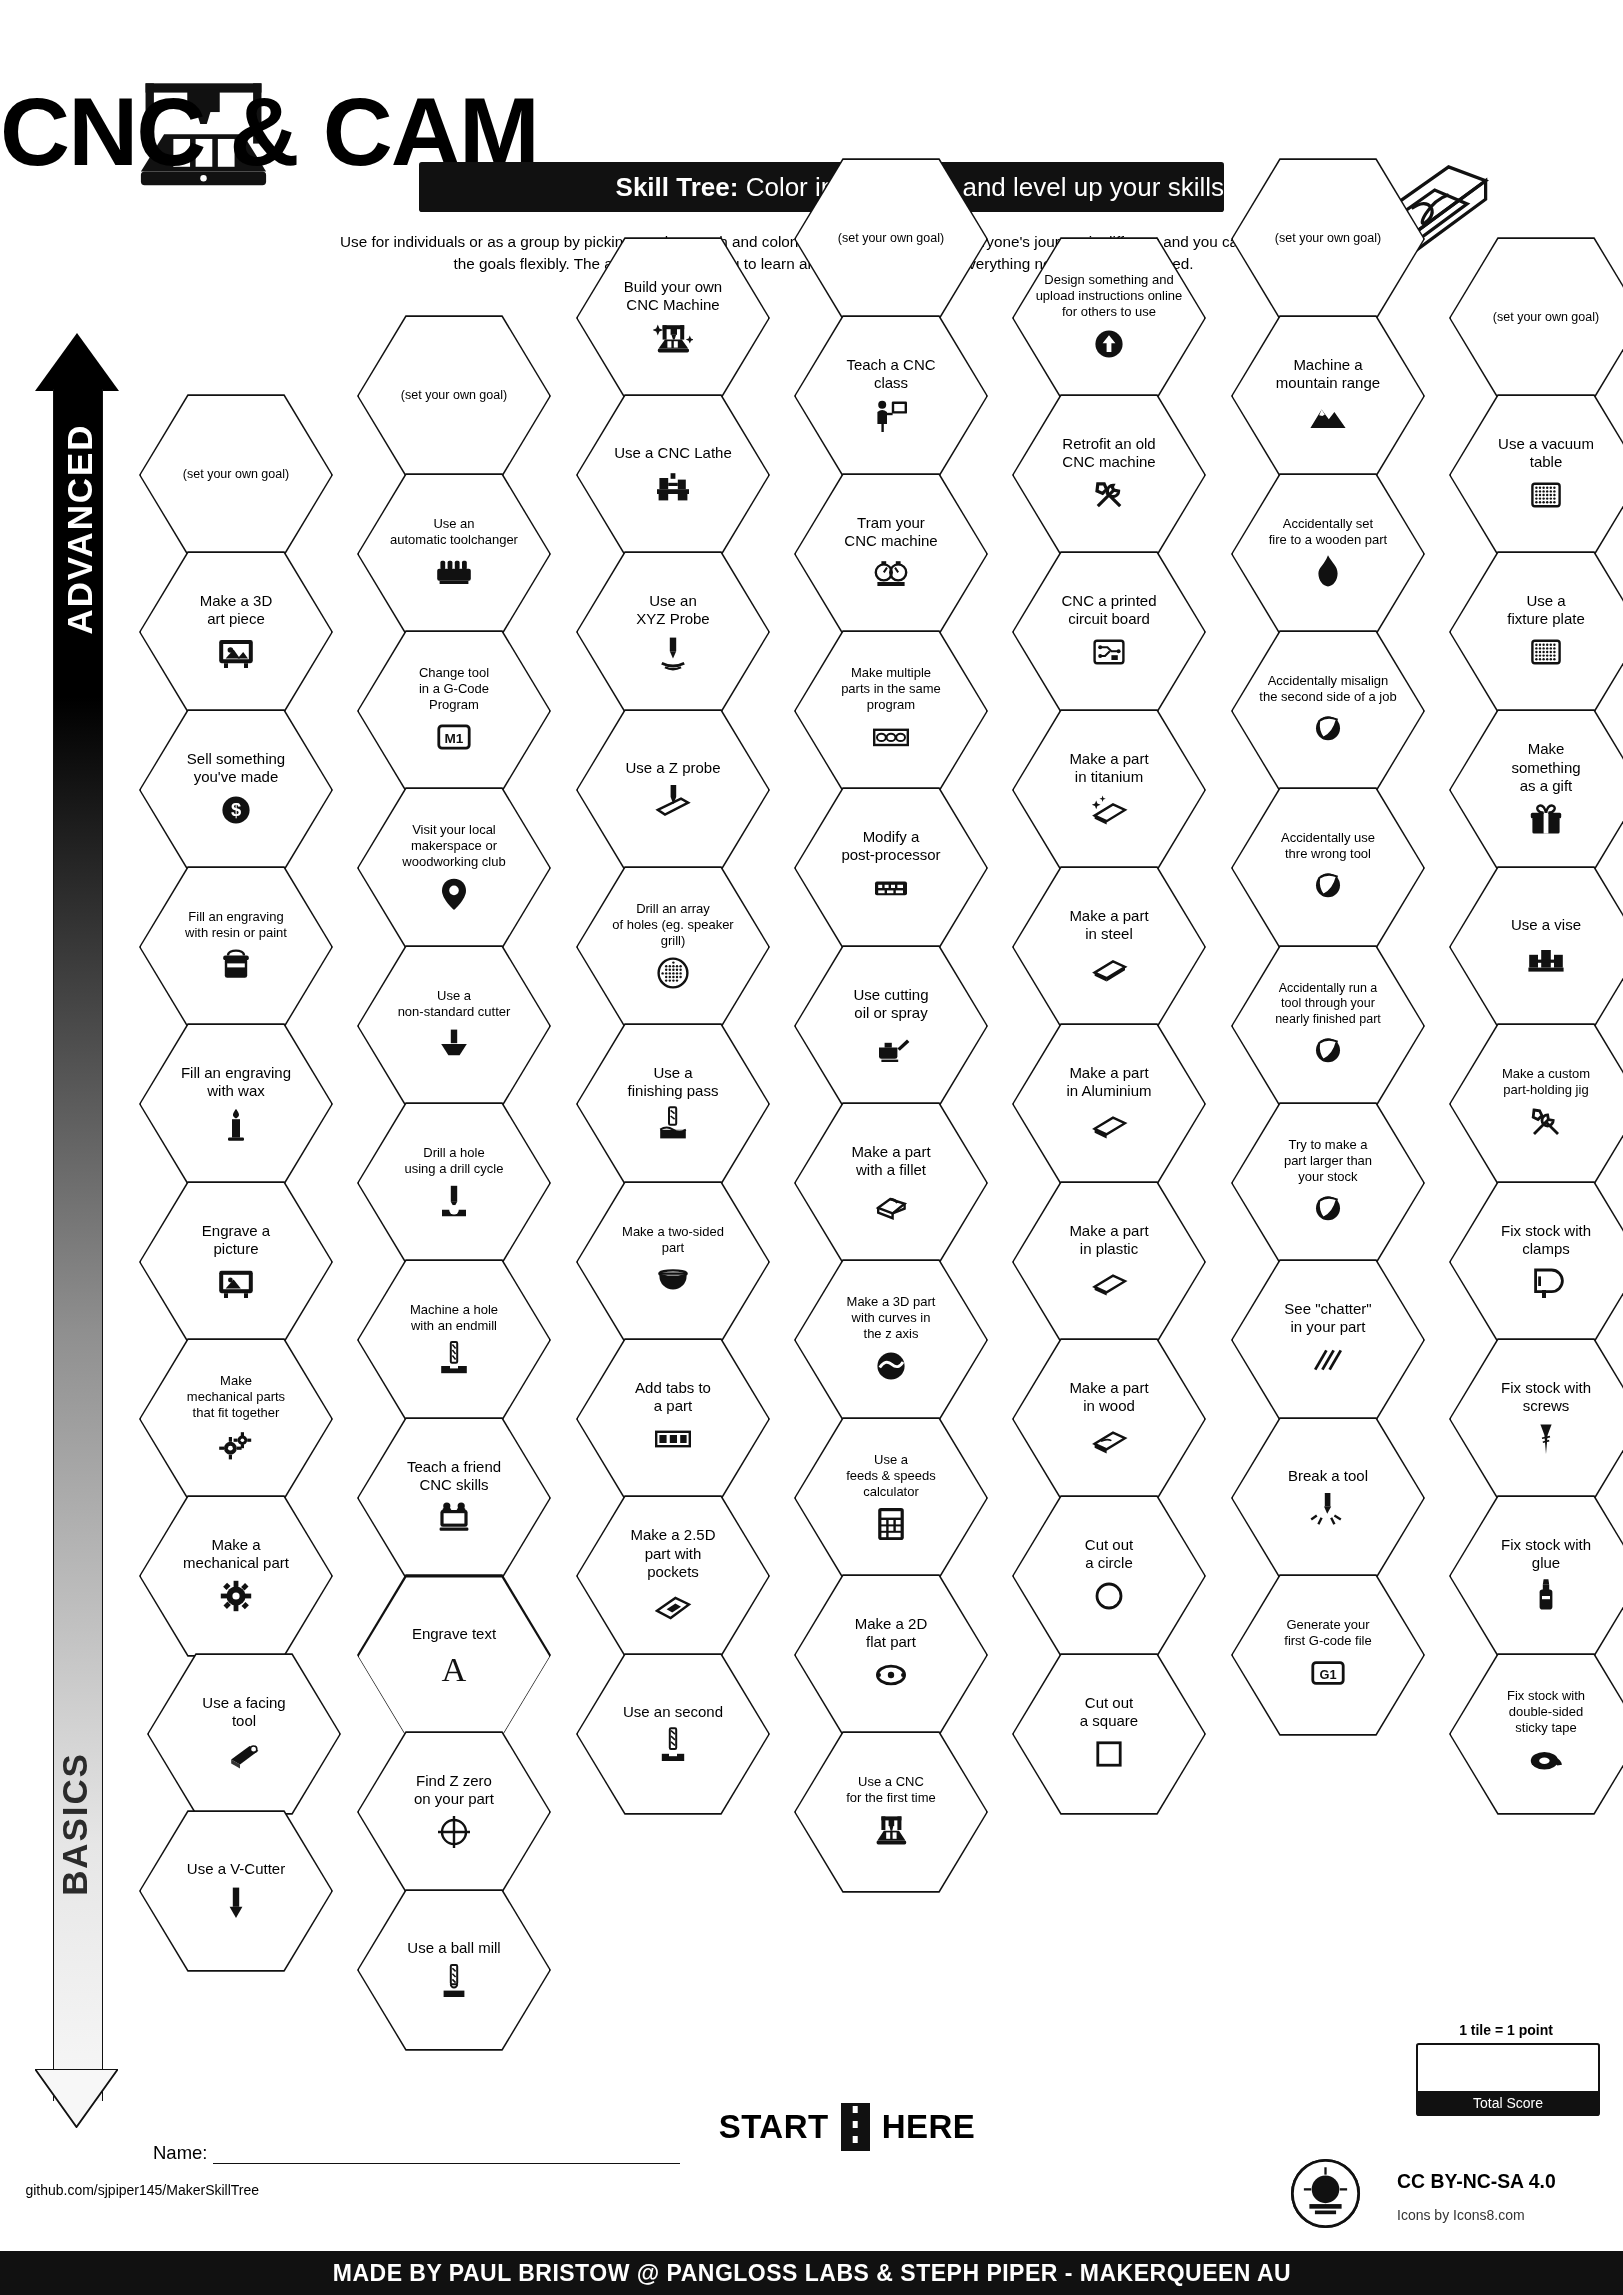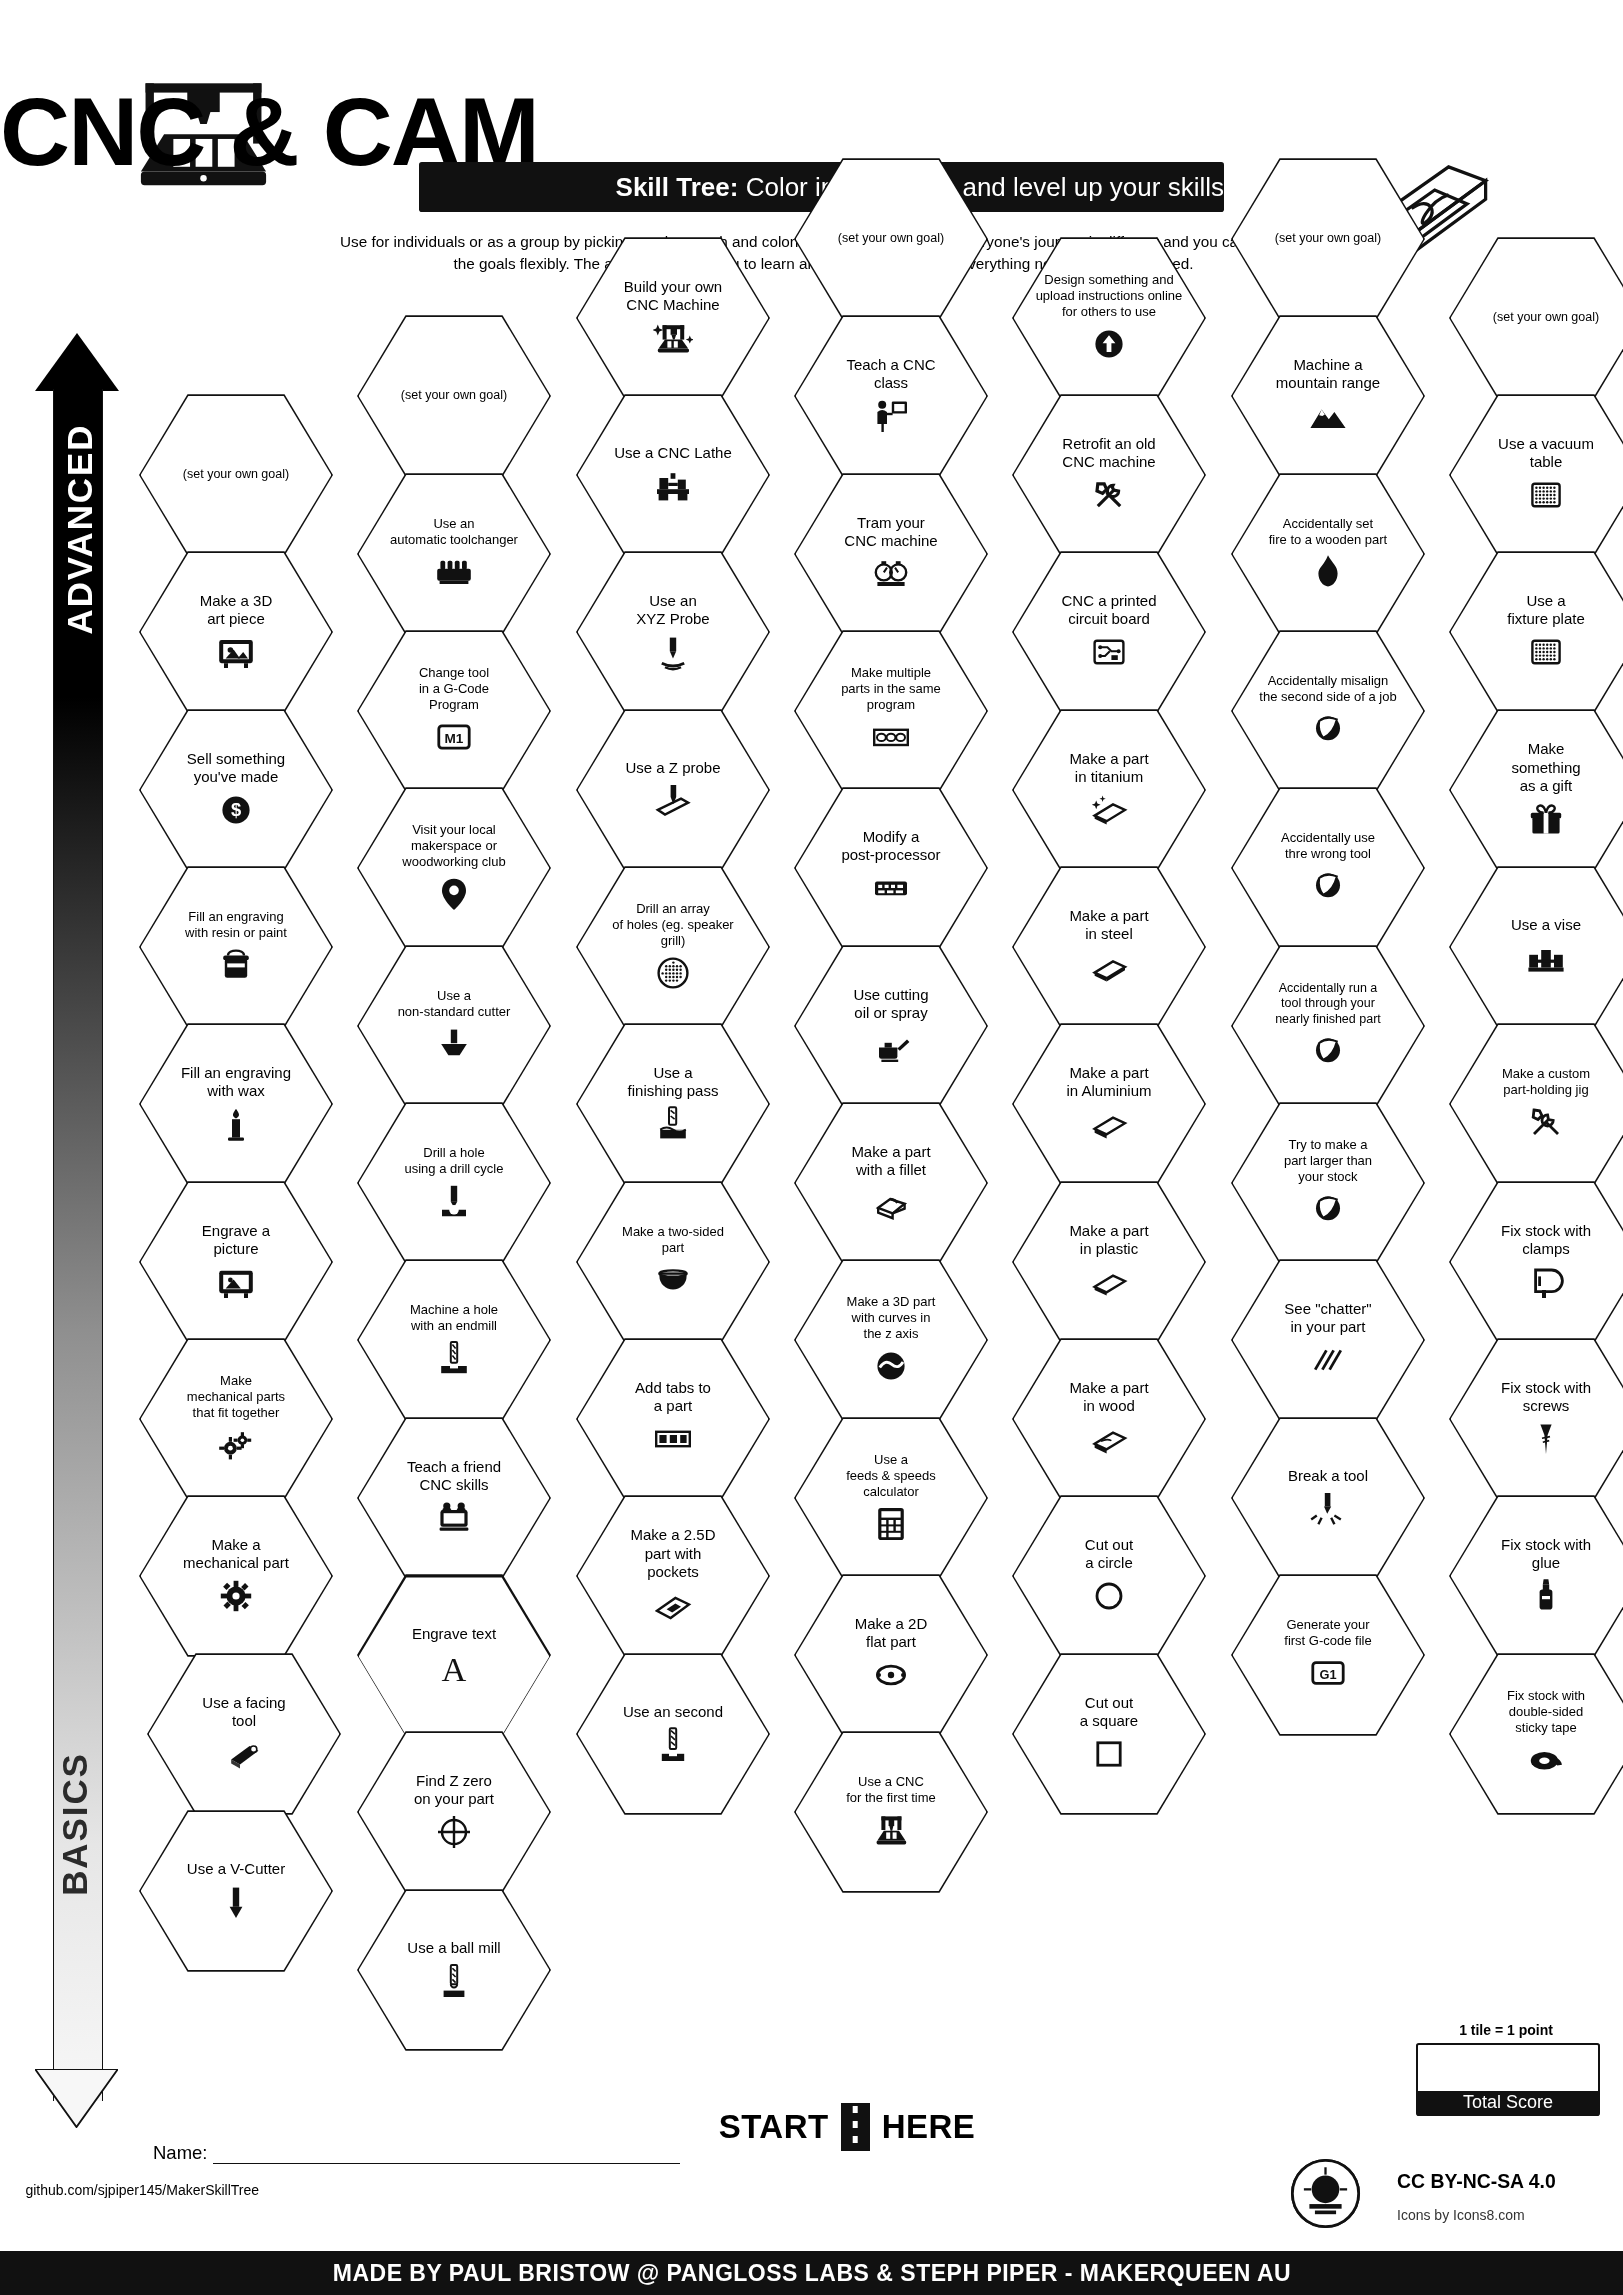--- a/index.html
+++ b/index.html
@@ -43,21 +43,21 @@
   .hex-icon svg{display:block;}
 
   
   .start-here{position:absolute;left:676px;top:2101px;width:342px;height:51px;display:flex;align-items:center;justify-content:center;gap:12px;}
   .start-here .w{font-size:33px;font-weight:bold;letter-spacing:0.5px;}
   .road{width:29px;height:48px;background:#111;position:relative;}
   .road:before{content:"";position:absolute;left:50%;top:3.7px;transform:translateX(-50%);width:4.6px;height:41px;
     background:repeating-linear-gradient(to bottom,#fff 0 7.4px,transparent 7.4px 15px);}
 
   .score{position:absolute;left:1416px;top:2043px;width:180px;height:69px;border:2.3px solid #111;border-radius:2.8px;background:#fff;}
-  .score-bar{position:absolute;left:0;bottom:0;width:100%;height:23px;background:#111;color:#fff;font-size:18px;display:flex;align-items:center;justify-content:center;}
+  .score-bar{position:absolute;left:0;bottom:0;width:100%;height:23px;background:#111;color:#fff;font-size:14px;display:flex;align-items:center;justify-content:center;}
   .tile-note{position:absolute;left:1416px;top:2022px;width:180px;text-align:center;font-size:14px;font-weight:bold;}
 
   .namefield{position:absolute;left:153px;top:2142px;font-size:18.5px;}
   .namefield .line{display:inline-block;width:467px;border-bottom:1.9px solid #111;height:19.4px;vertical-align:bottom;}
   .github{position:absolute;left:25.4px;top:2182px;font-size:14px;}
   .cc{position:absolute;left:1397px;top:2170px;font-size:19.4px;font-weight:bold;}
   .icons8{position:absolute;left:1397px;top:2207px;font-size:14px;color:#333;}
   .ccbadge{position:absolute;left:1291px;top:2159px;width:69px;height:69px;border-radius:50%;background:#111;display:flex;align-items:center;justify-content:center;}
   .footer{position:absolute;left:0;bottom:0;width:100%;height:44px;background:#111;color:#fff;display:flex;align-items:center;justify-content:center;font-size:23px;font-weight:bold;letter-spacing:0.5px;}
 </style>

